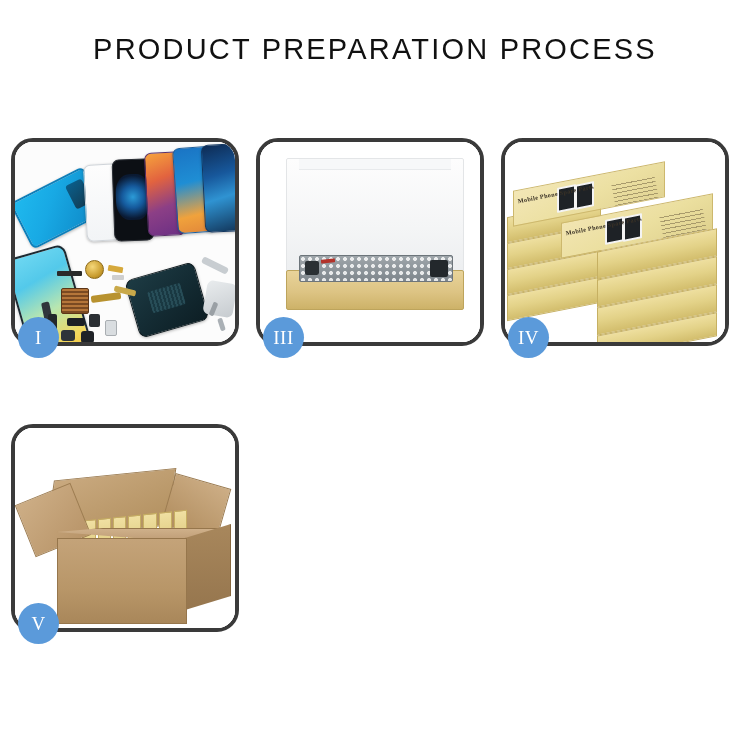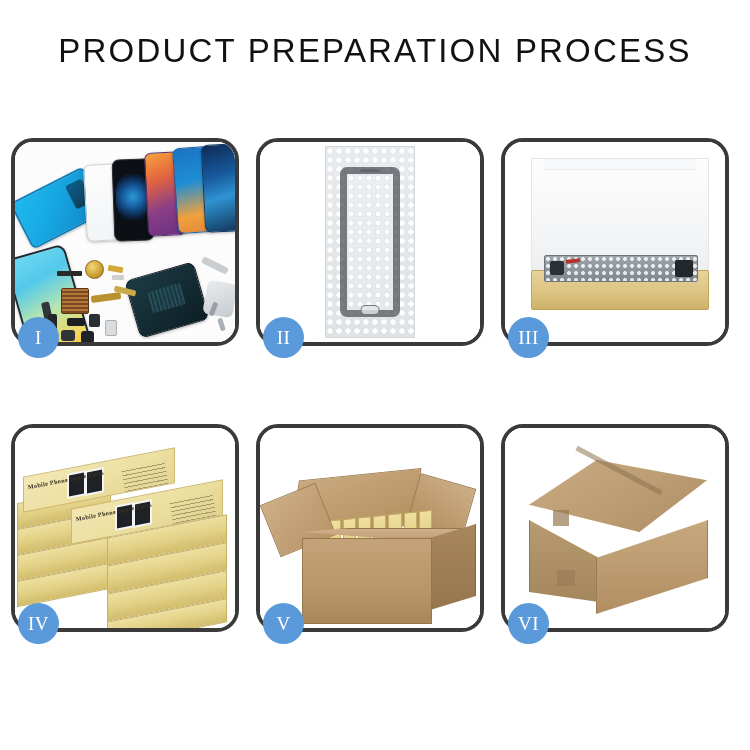--- a/index.html
+++ b/index.html
@@ -15,21 +15,21 @@
     position: relative;
   }
 
   
   .header {
     text-align: center;
     padding-top: 34px;
   }
   .title {
     font-family: "Liberation Sans", sans-serif;
-    font-size: 33px;
+    font-size: 29px;
     font-weight: 400;
     letter-spacing: 2.2px;
     color: #111111;
     line-height: 1.05;
     white-space: nowrap;
   }
   .subtitle {
     font-family: "Liberation Sans", sans-serif;
     font-size: 15.5px;
     font-weight: 400;
@@ -439,32 +439,20 @@
         <div class="bit bit-dark4"></div>
         <div class="bit bit-dark5"></div>
         <div class="bit bit-small1"></div>
         <div class="bit bit-scr1"></div>
         <div class="bit bit-scr2"></div>
       </div>
     </div>
     <div class="badge">I</div>
   </div>
 
-  <div class="panel">
-    <div class="panel-inner">
-      <div class="scene-wrap">
-        <div class="bubble-sheet"></div>
-        <div class="screen-glass">
-          <div class="screen-ear"></div>
-          <div class="screen-home"></div>
-        </div>
-      </div>
-    </div>
-    <div class="badge">II</div>
-  </div>
 
   <div class="panel">
     <div class="panel-inner">
       <div class="scene-openbox">
         <div class="ob-lid"></div>
         <div class="ob-tray">
           <div class="ob-product"></div>
           <div class="ob-mark"></div>
         </div>
       </div>
@@ -515,27 +503,14 @@
         </div>
         <div class="ct-flapL"></div>
         <div class="ct-rim"></div>
         <div class="ct-side"></div>
         <div class="ct-front"></div>
       </div>
     </div>
     <div class="badge">V</div>
   </div>
 
-  <div class="panel">
-    <div class="panel-inner">
-      <div class="scene-sealed">
-        <div class="sc-top"></div>
-        <div class="sc-left"></div>
-        <div class="sc-right"></div>
-        <div class="sc-seam"></div>
-        <div class="sc-tape1"></div>
-        <div class="sc-tape2"></div>
-      </div>
-    </div>
-    <div class="badge">VI</div>
-  </div>
 
 </div>
 
 </body></html>

